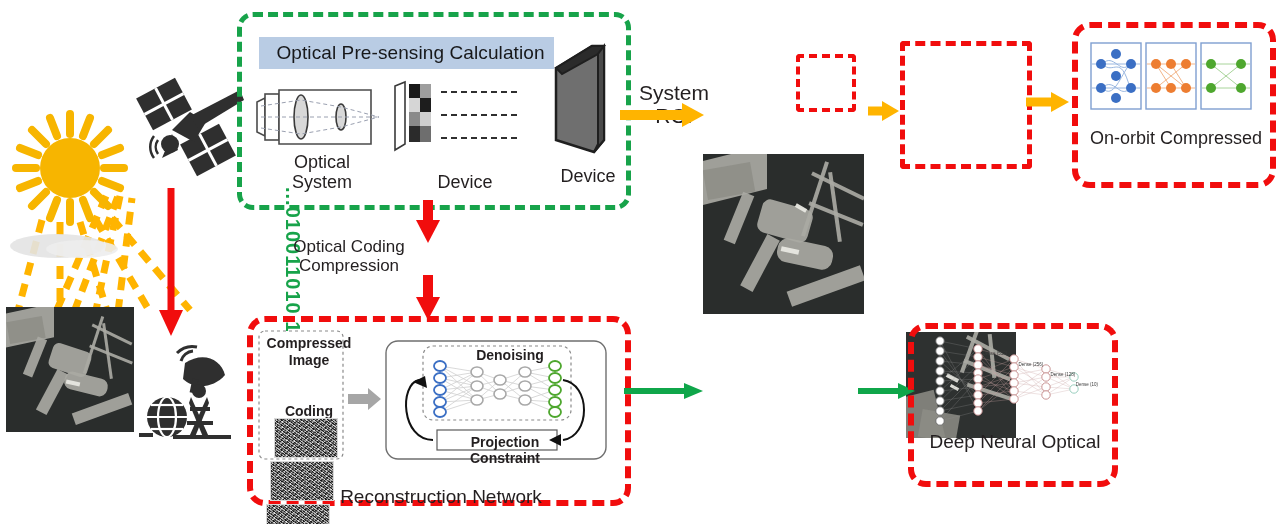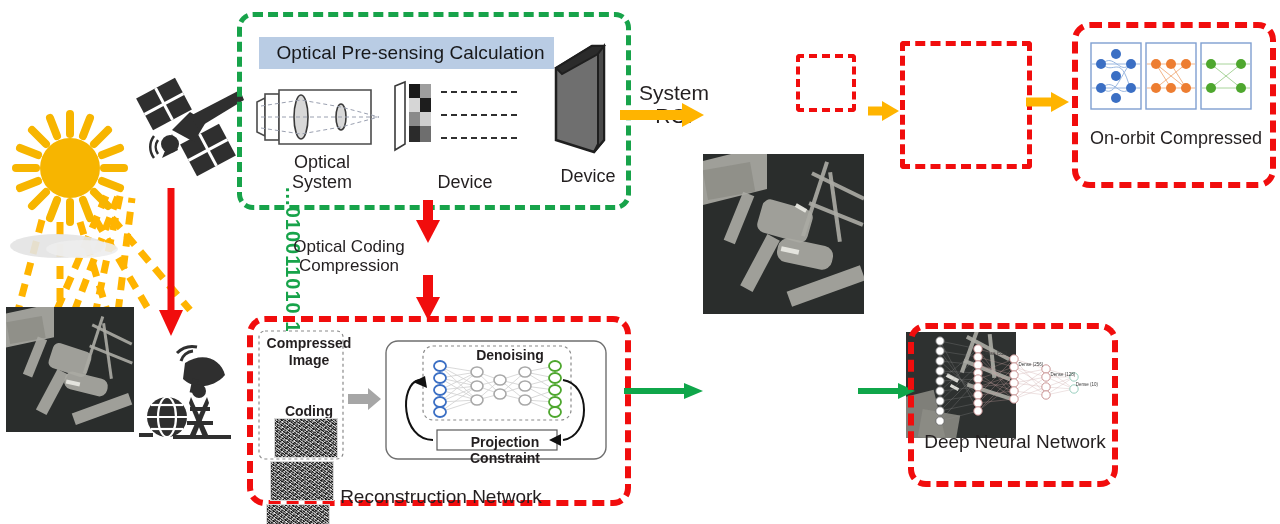--- a/index.html
+++ b/index.html
@@ -555,13 +555,13 @@
   <g fill="#ffffff" stroke="#8fc9b8" stroke-width="0.9">
     <circle cx="146" cy="44" r="4.2"></circle>
       <circle cx="146" cy="56" r="4.2"></circle>
   </g>
 </svg>
 <div class="abs lbl" style="left:964px;top:351px;width:46px;font-size:4.5px;color:#3a3a3a;">Dense (512)</div>
 <div class="abs lbl" style="left:1000px;top:362px;width:46px;font-size:4.5px;color:#3a3a3a;">Dense (256)</div>
 <div class="abs lbl" style="left:1032px;top:372px;width:46px;font-size:4.5px;color:#3a3a3a;">Dense (128)</div>
 <div class="abs lbl" style="left:1058px;top:382px;width:42px;font-size:4.5px;color:#3a3a3a;">Dense (10)</div>
 
-<div class="abs lbl t-cap" style="left:912px;top:431px;width:190px;font-size:19px;">Deep Neural Network</div>
+<div class="abs lbl t-cap" style="left:912px;top:431px;width:190px;font-size:19px;">Deep Neural Optical</div>
 
 </body></html>

